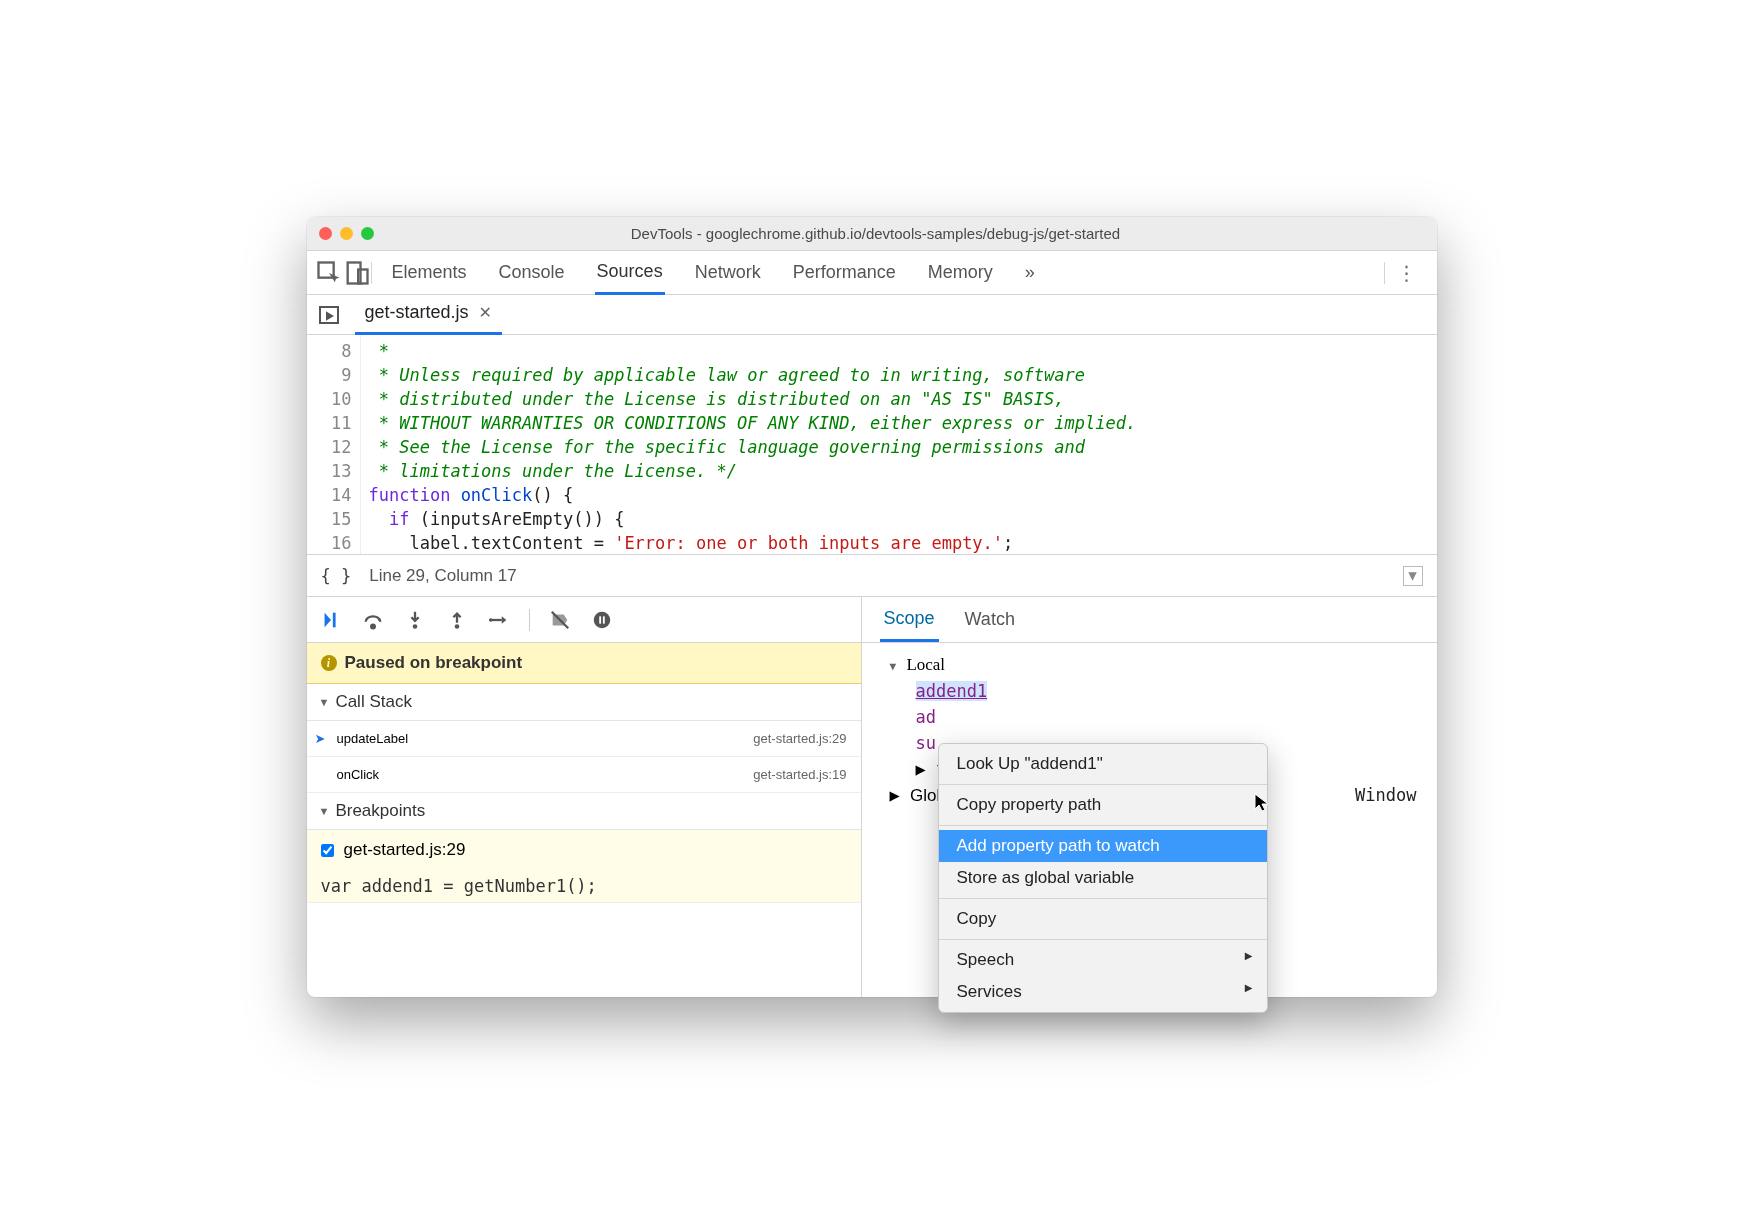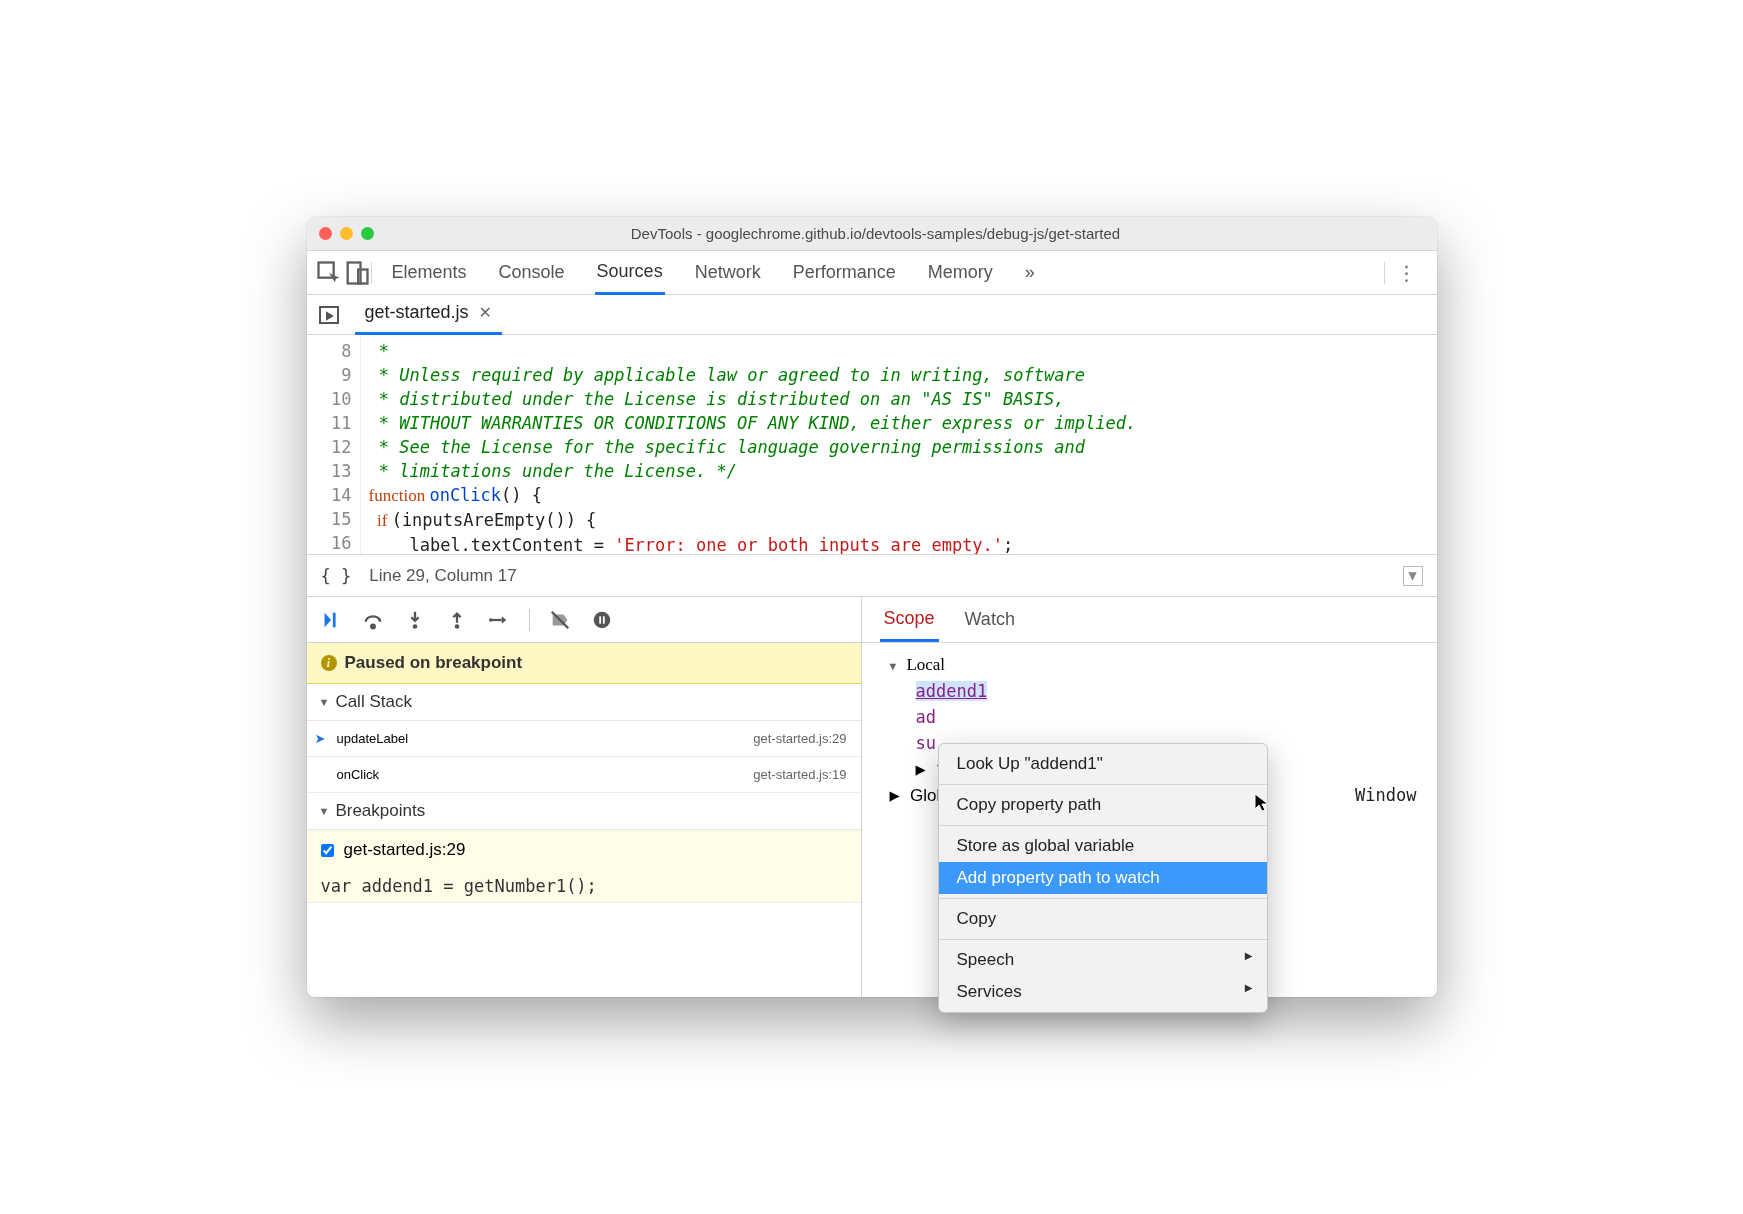--- a/index.html
+++ b/index.html
@@ -88,21 +88,21 @@
   height: 220px;
   overflow: hidden;
   border-bottom: 1px solid #d4d4d4;
 }
 .gutter {
   width: 54px; text-align: right; color: #888; padding: 4px 8px 4px 0;
   border-right: 1px solid #eee; background: #fff; user-select: none;
 }
 .codelines { padding: 4px 0 4px 8px; white-space: pre; }
 .c-comment { color: #008000; font-style: italic; }
-.c-keyword { color: #c2410c; font-family: Liberation Serif, serif; }
+.c-keyword { color: #6d28d9; }
 .c-func { color: #0044cc; }
 .c-string { color: #c41a16; }
 .c-plain { color: #222; }
 
 .status-row {
   height: 42px; display:flex; align-items:center; justify-content:space-between;
   padding: 0 14px; border-bottom:1px solid #d4d4d4; color:#555; font-size:17px;
 }
 .braces { font-family: Menlo, monospace; color:#444; }
 .dd-icon { width: 20px; height: 20px; border:1px solid #bbb; display:inline-flex; align-items:center; justify-content:center; color:#888; }
@@ -154,21 +154,21 @@
   background:#fffde8; padding:6px 14px;
   font-family: Menlo, monospace; font-size:17px; color:#333;
   border-bottom:1px solid #eee;
 }
 
 .right-tabs {
   height:46px; display:flex; align-items:center; gap:22px; padding:0 18px;
   border-bottom:1px solid #d4d4d4; font-size:18px; color:#555;
 }
 .right-tab { padding:10px 4px; cursor:pointer; }
-.right-tab.active { color:#b91c1c; border-bottom:3px solid #1a73e8; }
+.right-tab.active { color:#0369a1; border-bottom:3px solid #1a73e8; }
 
 .scope-body { padding:8px 6px; font-size:17px; font-family: Menlo, monospace; position:relative; }
 .scope-line { padding:3px 4px; white-space: nowrap; }
 .scope-key { color:#862286; }
 .scope-indent-1 { padding-left: 22px; }
 .scope-indent-2 { padding-left: 48px; }
 .scope-selvar { background:#cfe3ff; text-decoration: underline; }
 .scope-partial { color:#862286; }
 .global-val { color:#222; position:absolute; right: 14px; }
 
@@ -374,22 +374,22 @@
         <div class="scope-line scope-indent-1" style="position:relative;">
           <span>▶ </span><span style="font-family:-apple-system,sans-serif;">Glob</span>
           <span class="global-val">Window</span>
         </div>
 
         <div class="ctx-menu" id="ctx">
             <div class="ctx-item">Look Up "addend1"</div>
             <div class="ctx-sep"></div>
             <div class="ctx-item">Copy property path</div>
             <div class="ctx-sep"></div>
+            <div class="ctx-item highlight">Add property path to watch</div>
             <div class="ctx-item">Store as global variable</div>
-            <div class="ctx-item highlight">Add property path to watch</div>
             <div class="ctx-sep"></div>
             <div class="ctx-item">Copy</div>
             <div class="ctx-sep"></div>
             <div class="ctx-item ctx-sub">Speech</div>
             <div class="ctx-item ctx-sub">Services</div>
           </div>
         <div class="cursor-pointer">
           <svg width="16" height="20" viewBox="0 0 16 20">
               <path d="M1 1 l0 15 4 -4 3 6 3 -1 -3 -6 6 0 z" fill="#000" stroke="#fff" stroke-width="1"></path>
             </svg>

